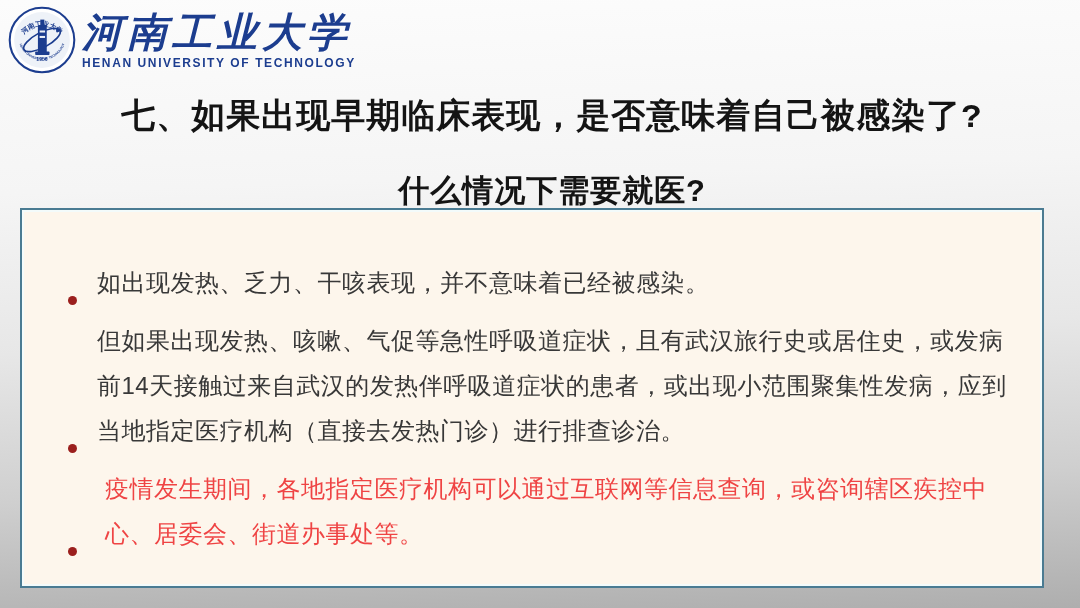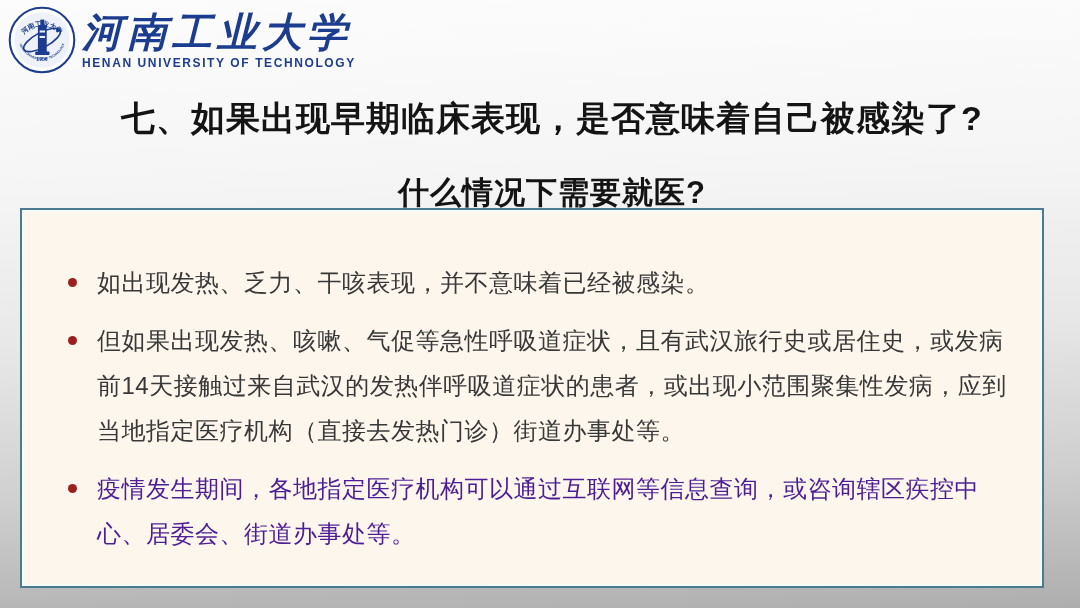--- a/index.html
+++ b/index.html
@@ -55,21 +55,21 @@
   }
 
   
   .title-block {
     position: absolute;
     top: 98px;
     left: 0;
     width: 100%;
     text-align: center;
     color: #141414;
-    font-family: Liberation Sans, sans-serif;
+    font-family: Liberation Mono, monospace;
     font-weight: bold;
   }
   .title-line1 {
     font-size: 34px;
     line-height: 40px;
     padding-left: 24px;
     letter-spacing: 1px;
   }
   .title-line2 {
     font-size: 31px;
@@ -86,21 +86,21 @@
     top: 208px;
     width: 1024px;
     height: 380px;
     background: #fdf6ec;
     border: 2px solid #4a7b92;
     box-shadow: inset 0 0 0 2px #f3fbfb;
     padding: 50px 34px 0 34px;
   }
   .bullet-item {
     display: flex;
-    align-items: flex-start;
+    align-items: flex-end;
     margin-bottom: 13px;
   }
   .bullet-dot {
     flex: 0 0 auto;
     width: 9px;
     height: 9px;
     border-radius: 50%;
     background: #9b1f1d;
     margin: 18px 12px 0 12px;
   }
@@ -154,22 +154,22 @@
 
   <div class="content-box">
 
     <div class="bullet-item">
       <span class="bullet-dot"></span>
       <span class="bullet-text" style="color: rgb(56, 56, 56);">如出现发热、乏力、干咳表现，并不意味着已经被感染。</span>
     </div>
 
     <div class="bullet-item">
       <span class="bullet-dot"></span>
-      <span class="bullet-text" style="color: rgb(56, 56, 56);">但如果出现发热、咳嗽、气促等急性呼吸道症状，且有武汉旅行史或居住史，或发病前14天接触过来自武汉的发热伴呼吸道症状的患者，或出现小范围聚集性发病，应到当地指定医疗机构（直接去发热门诊）街道办事处等。</span>
+      <span class="bullet-text" style="color: rgb(56, 56, 56);">但如果出现发热、咳嗽、气促等急性呼吸道症状，且有武汉旅行史或居住史，或发病前14天接触过来自武汉的发热伴呼吸道症状的患者，或出现小范围聚集性发病，应到当地指定医疗机构（直接去发热门诊）进行排查诊治。</span>
     </div>
 
     <div class="bullet-item">
       <span class="bullet-dot"></span>
-      <span class="bullet-text" style="color: #4c1d95;">疫情发生期间，各地指定医疗机构可以通过互联网等信息查询，或咨询辖区疾控中心、居委会、街道办事处等。</span>
+      <span class="bullet-text" style="color: #ef4444; margin-left: 8px;">疫情发生期间，各地指定医疗机构可以通过互联网等信息查询，或咨询辖区疾控中心、居委会、街道办事处等。</span>
     </div>
 
   </div>
 </div>
 
 </body></html>

